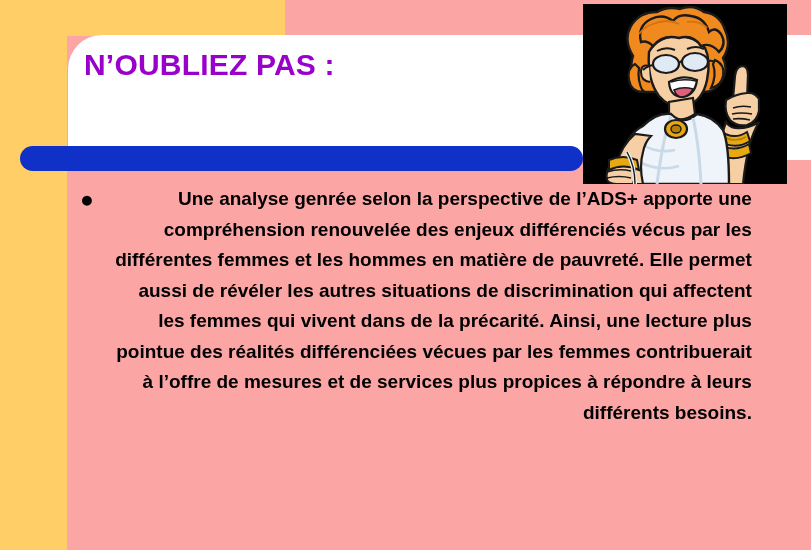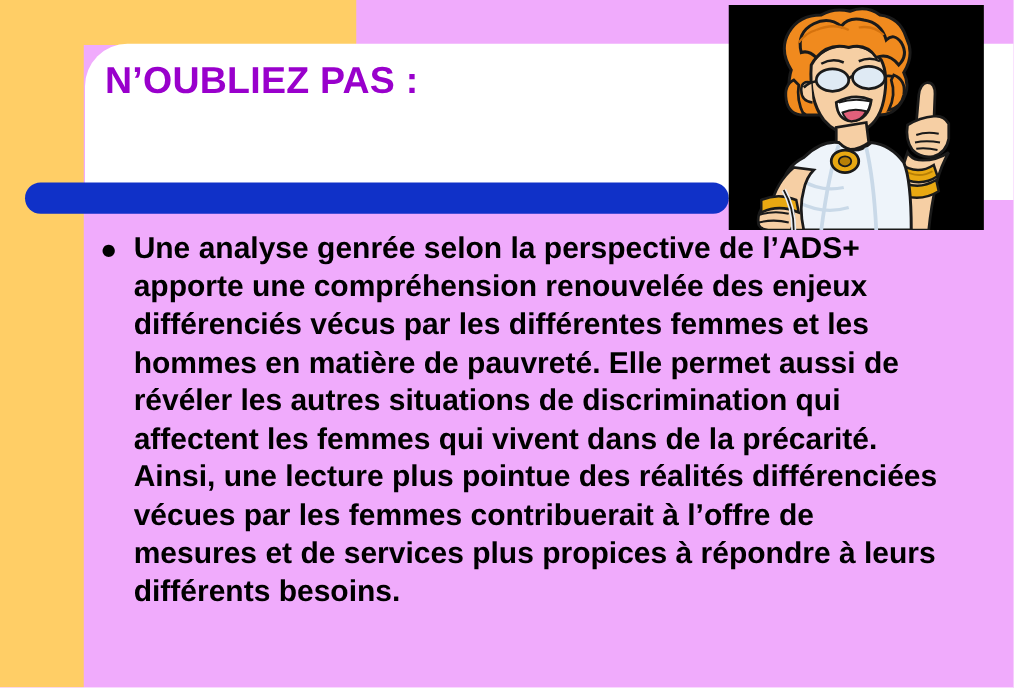--- a/index.html
+++ b/index.html
@@ -7,21 +7,21 @@
     padding: 0;
     background: #ffffff;
   }
   body {
     font-family: "Liberation Sans", sans-serif;
   }
   #slide {
     position: relative;
     width: 811px;
     height: 550px;
-    background: #f0abfc;
+    background: #fca5a5;
     overflow: hidden;
   }
   
   #left-band {
     position: absolute;
     left: 0;
     top: 0;
     width: 67px;
     height: 550px;
     background: #ffce66;
@@ -94,24 +94,25 @@
   }
   #body-bullet {
     color: #000000;
     font-size: 23px;
     line-height: 30.5px;
     margin-right: 13px;
     flex: 0 0 auto;
   }
   #body-text {
     color: #000000;
-    font-size: 24px;
+    font-size: 19px;
     font-weight: bold;
     line-height: 30.5px;
     width: 645px;
+    text-align: right;
   }
 </style>
 </head>
 <body>
 
 <div id="slide">
 
   <div id="left-band"></div>
   <div id="top-band"></div>
   <div id="title-card"></div>

